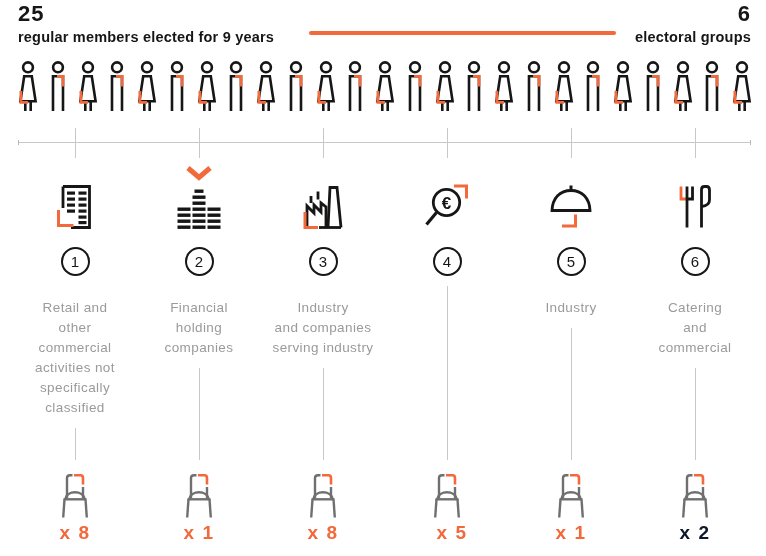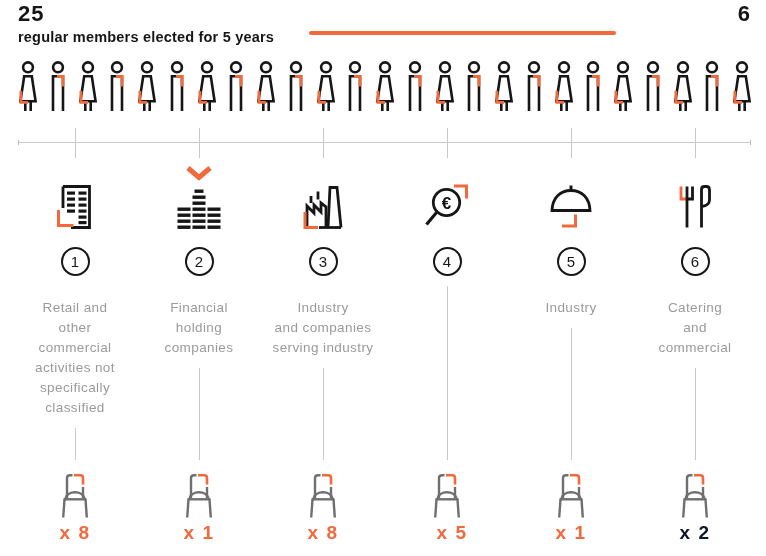--- a/index.html
+++ b/index.html
@@ -35,25 +35,26 @@
   .connector{flex:1 1 auto;width:1px;background:#c8c8c8;margin:10px 0 8px;min-height:8px;}
   .chair{display:block;}
   .seats{margin-top:4px;font-size:19px;font-weight:bold;letter-spacing:1.5px;line-height:18px;}
   svg{display:block;}
 </style>
 </head>
 <body>
 
 <div class="hdr hdr-left">
   <span class="big-num">25</span>
-  <span class="hdr-label">regular members elected for 5 years</span>
+  <span class="hdr-label">regular members elected for 9 years</span>
 </div>
 <div class="hdr-line" style="background: rgb(242, 105, 60);"></div>
 <div class="hdr hdr-right">
   <span class="big-num">6</span>
+  <span class="hdr-label">electoral groups</span>
 </div>
 
 <div class="members-row">
   <svg width="24" height="53" viewBox="0 0 24 53">
     <circle cx="12" cy="6.3" r="4.9" fill="none" stroke="#161616" stroke-width="2.6"></circle>
     <path d="M8.2,15.3 H15.8 L19.6,40.2 H4.4 Z" fill="none" stroke="#161616" stroke-width="2.6"></path>
     <path d="M9.3,40.2 V50" fill="none" stroke="#161616" stroke-width="2.6"></path>
     <path d="M14.7,40.2 V50" fill="none" stroke="#161616" stroke-width="2.6"></path>
     <path d="M4.9,30 V41.4 H12" fill="none" stroke="#F2693C" stroke-width="2.8"></path>
   </svg>

